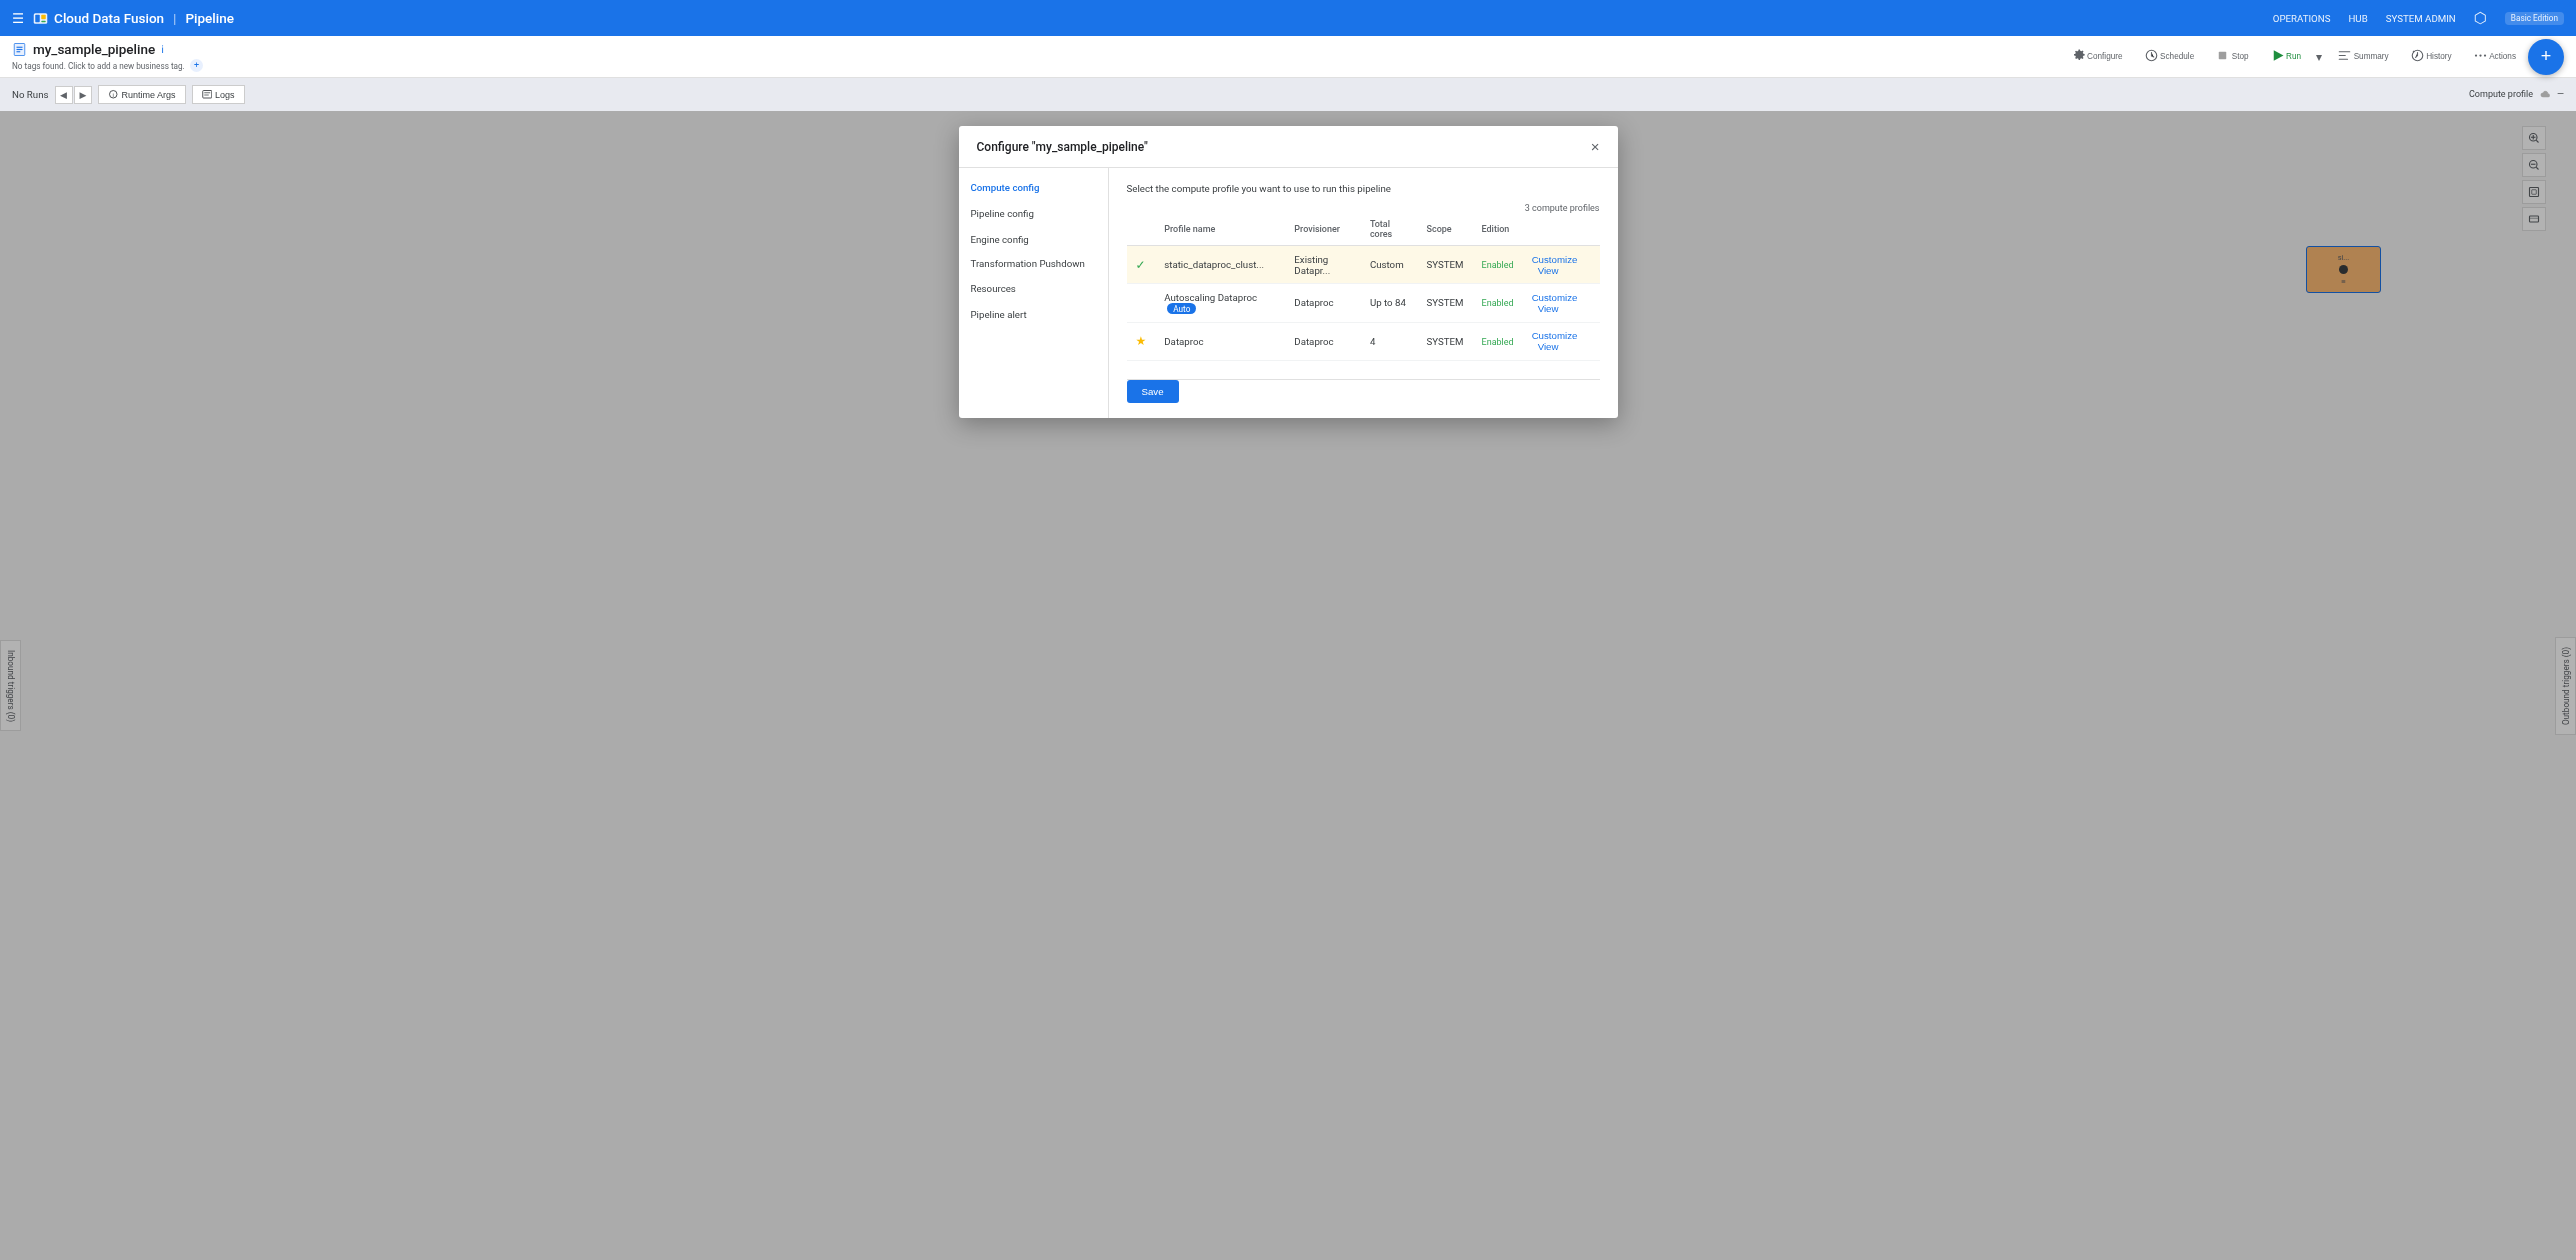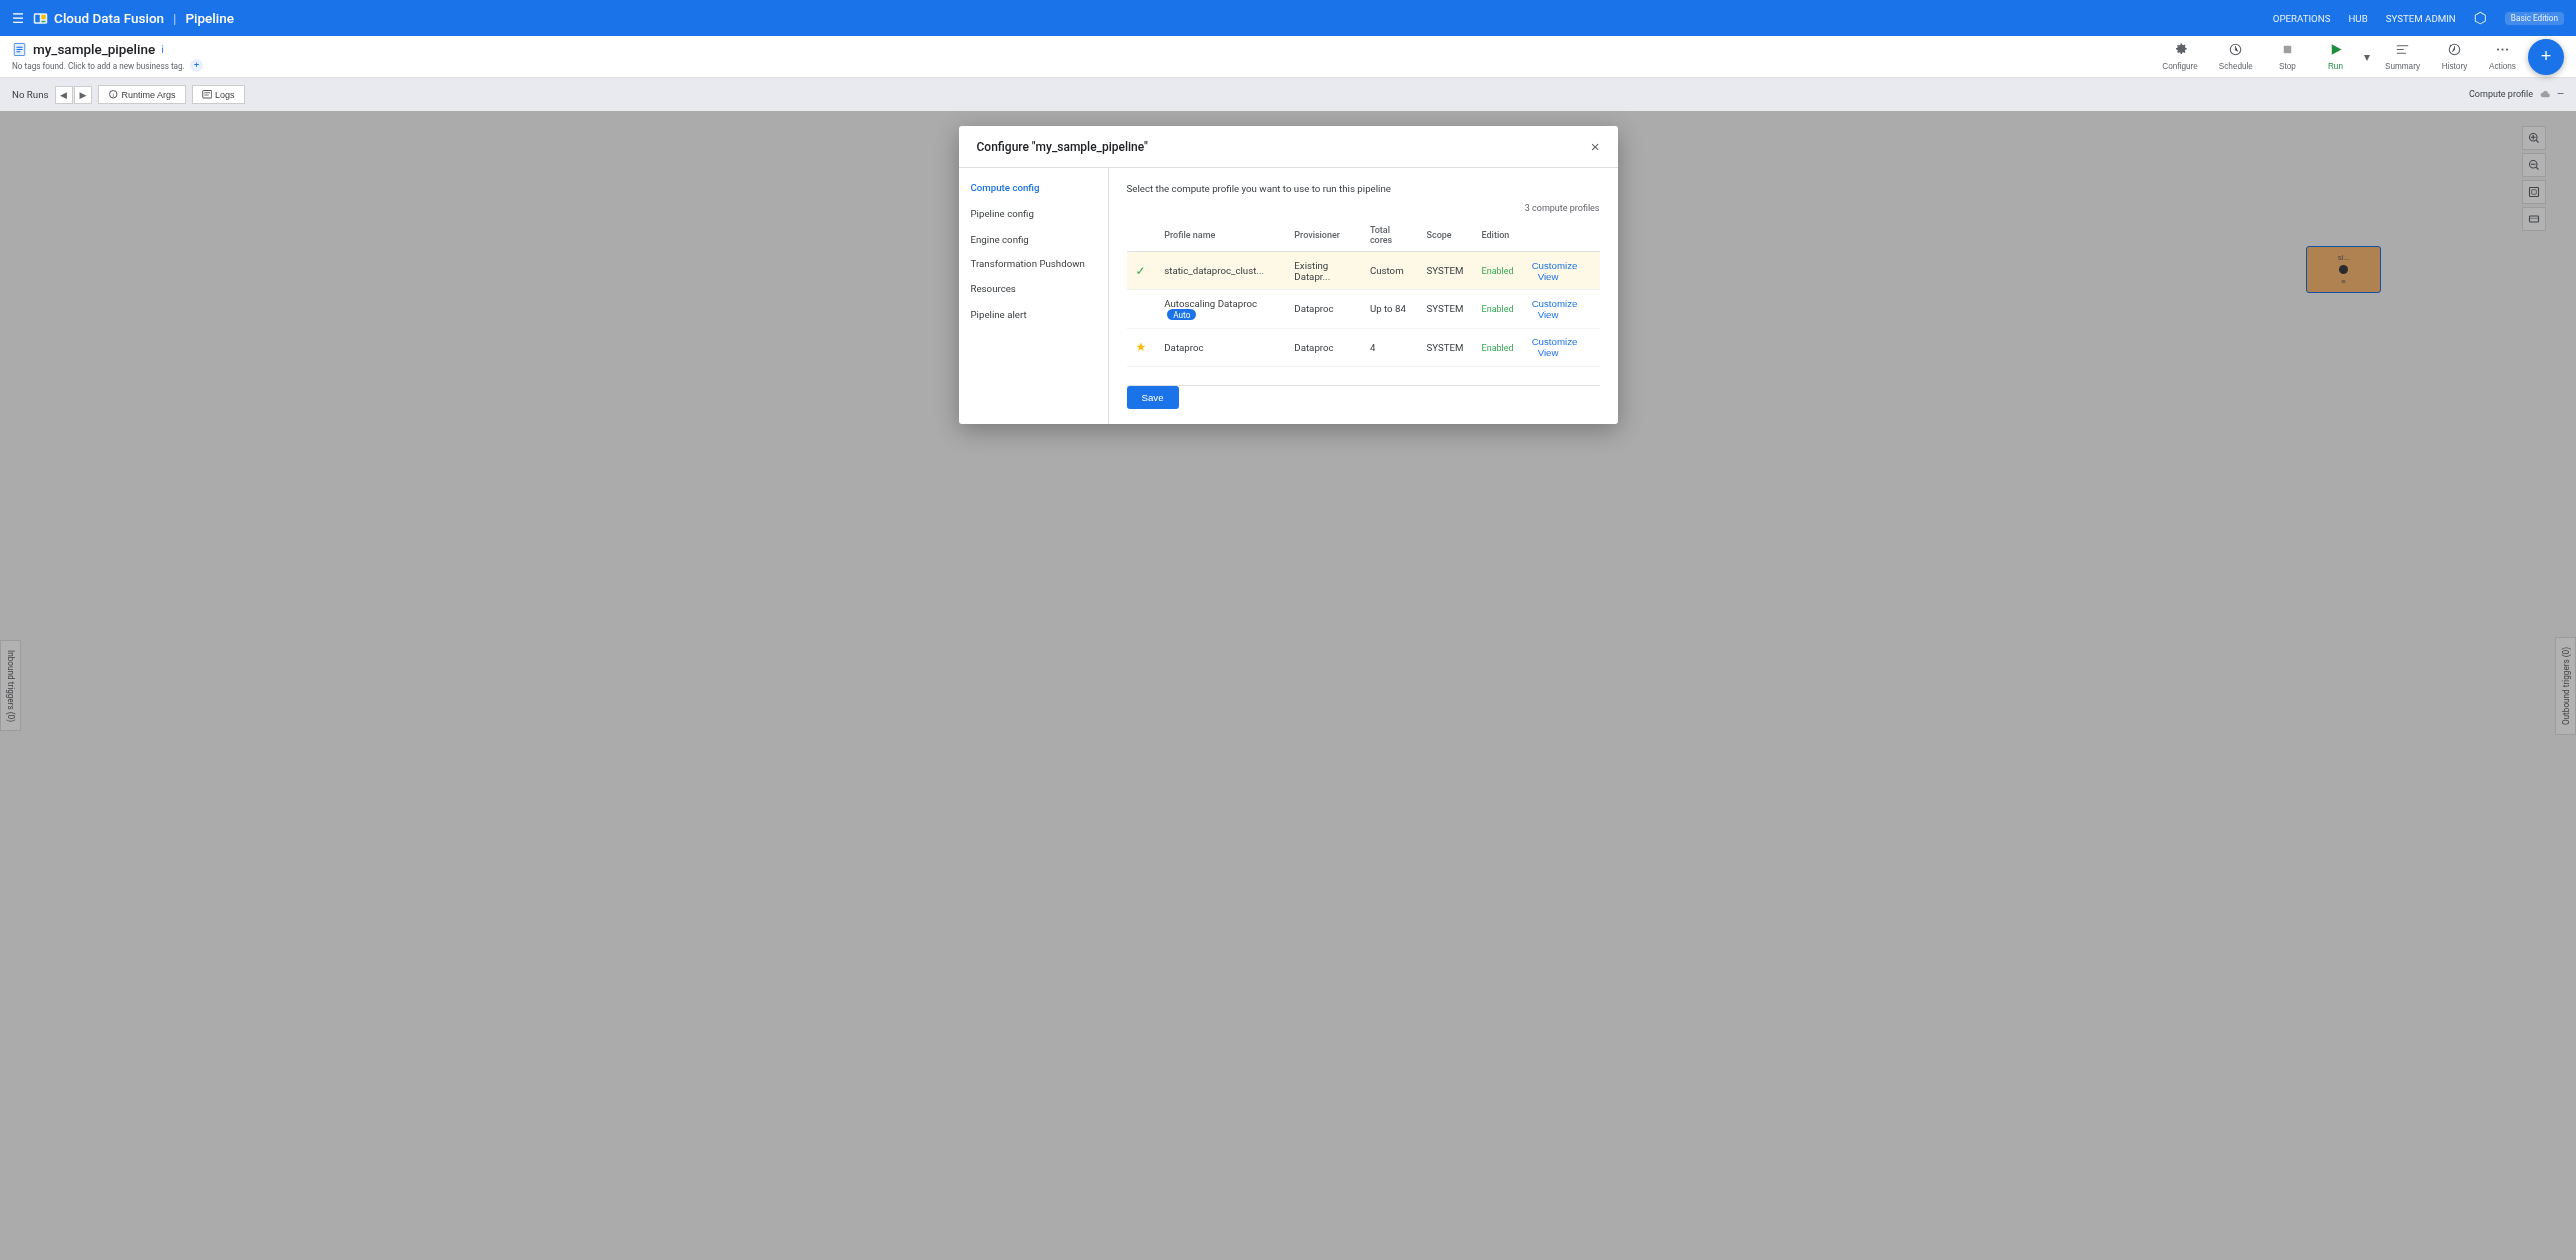--- a/index.html
+++ b/index.html
@@ -33,21 +33,21 @@
       justify-content: space-between;
     }
     .pipeline-title-area { display: flex; align-items: center; gap: 6px; }
     .pipeline-name { font-size: 13.5px; font-weight: 500; color: #202124; }
     .pipeline-info-icon { color: #1a73e8; font-size: 10.5px; cursor: pointer; }
     .pipeline-tag-area { font-size: 8.2px; color: #5f6368; }
     .pipeline-tag-add { display: inline-flex; align-items: center; justify-content: center; width: 13.5px; height: 13.5px; border-radius: 50%; background: #e8f0fe; color: #1a73e8; cursor: pointer; font-size: 9px; margin-left: 3px; }
 
     .toolbar-actions { display: flex; align-items: center; gap: 3px; }
     .toolbar-btn {
-      display: flex; flex-direction: column; align-items: center; justify-content: flex-start;
+      display: flex; align-items: center; justify-content: flex-start;
       padding: 3px 9px; cursor: pointer; border: none; background: none;
       color: #5f6368; font-size: 8.2px; gap: 1.5px; min-width: 45px;
     }
     .toolbar-btn .icon { font-size: 13.5px; }
     .toolbar-btn.run-btn { color: #1e8e3e; }
     .toolbar-btn.stop-btn { color: #5f6368; }
     .run-dropdown { border: none; background: none; cursor: pointer; color: #5f6368; font-size: 12px; padding: 3px; }
 
     .fab-btn {
       width: 36px; height: 36px; border-radius: 50%; background: #1a73e8;
@@ -122,21 +122,21 @@
     
     .modal-sidebar { width: 150px; border-right: 0.7px solid #e0e0e0; padding: 6px 0; }
     .modal-nav-item {
       padding: 7.5px 12px; cursor: pointer; font-size: 9.7px; color: #3c4043;
     }
     .modal-nav-item.active { color: #1a73e8; font-weight: 500; }
 
     
     .modal-content { flex: 1; padding: 15px 18px; overflow-y: auto; }
     .modal-description { font-size: 9.7px; color: #3c4043; margin-bottom: 9px; }
-    .profiles-count { text-align: right; font-size: 9px; color: #5f6368; margin-bottom: 6px; }
+    .profiles-count { text-align: right; font-size: 9px; color: #5f6368; }
 
     
     .profiles-table { width: 100%; border-collapse: collapse; }
     .profiles-table th {
       text-align: left; padding: 6px 9px; font-size: 9px; font-weight: 500;
       color: #5f6368; border-bottom: 1.5px solid #e0e0e0;
     }
     .profiles-table td {
       padding: 7.5px 9px; font-size: 9.7px; color: #3c4043; border-bottom: 0.7px solid #f1f3f4;
     }

